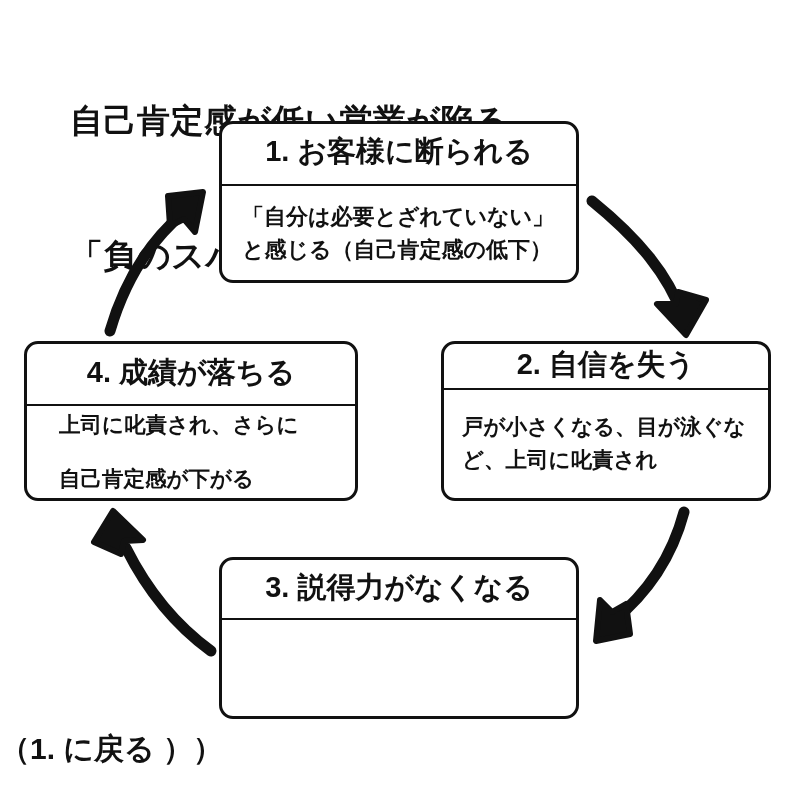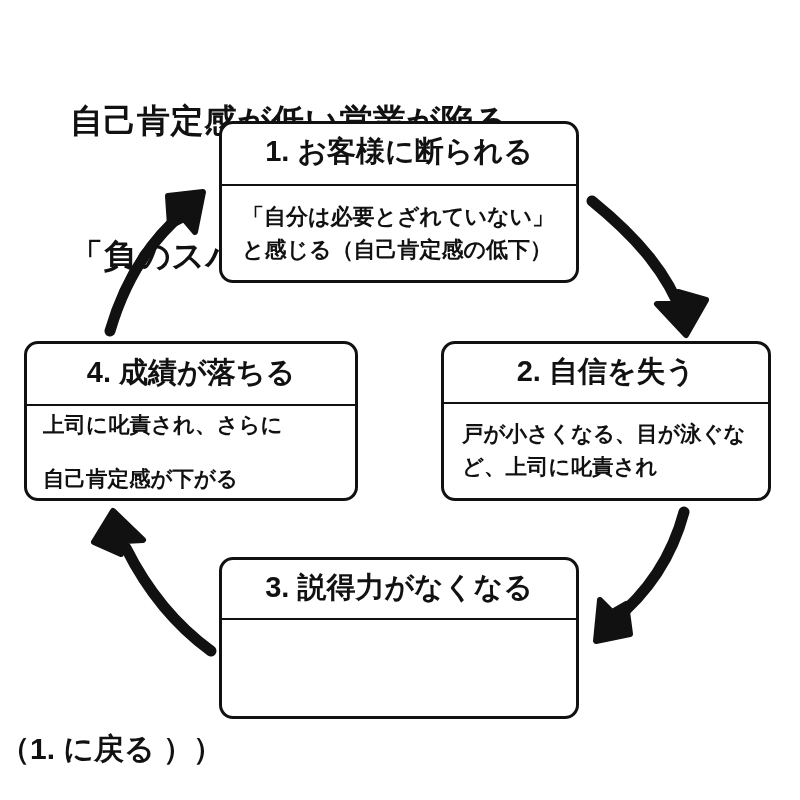--- a/index.html
+++ b/index.html
@@ -66,32 +66,32 @@
   }
   .node .body .bline { display: block; }
 
   
   #node-1 { left: 219px; top: 121px; width: 360px; height: 162px; }
   #node-1 .head { height: 62px; font-size: 29px; padding-bottom: 5px; text-align: center; }
   #node-1 .body { font-size: 22px; line-height: 33px; padding: 0 0 0 20px; }
 
   
   #node-2 { left: 441px; top: 341px; width: 330px; height: 160px; }
-  #node-2 .head { height: 60px; font-size: 29px; padding-bottom: 2px; }
+  #node-2 .head { height: 46px; font-size: 29px; padding-bottom: 2px; }
   #node-2 .body { font-size: 21.5px; line-height: 33px; padding: 0 0 0 18px; }
 
   
   #node-3 { left: 219px; top: 557px; width: 360px; height: 162px; }
   #node-3 .head { height: 60px; font-size: 29px; padding-bottom: 2px; }
   #node-3 .body { font-size: 22px; line-height: 33px; padding: 0 0 0 22px; }
 
   
   #node-4 { left: 24px; top: 341px; width: 334px; height: 160px; }
   #node-4 .head { height: 62px; font-size: 29px; padding-bottom: 2px; text-align: center; }
-  #node-4 .body { font-size: 21.5px; line-height: 33px; padding: 0 0 0 16px; gap: 21px; }
+  #node-4 .body { font-size: 21.5px; line-height: 33px; padding: 0 0 0 32px; gap: 21px; }
 
   
   #caption {
     position: absolute;
     left: 0;
     top: 729px;
     width: 800px;
     text-align: left;
     font-size: 30px;
     font-weight: bold;

